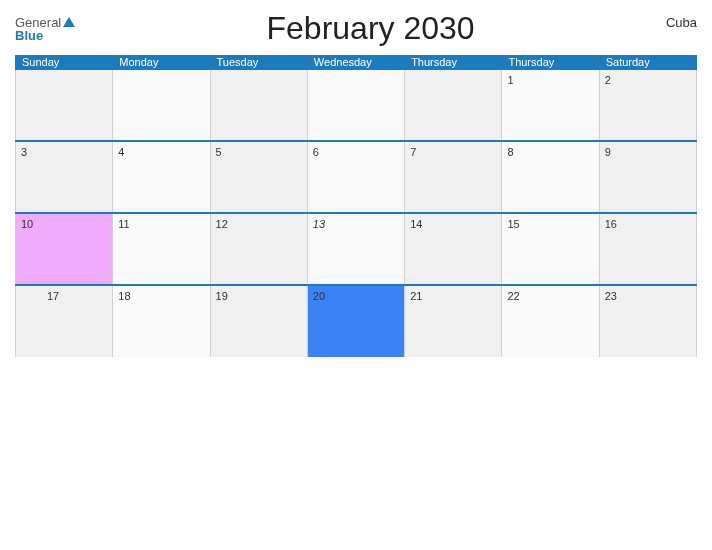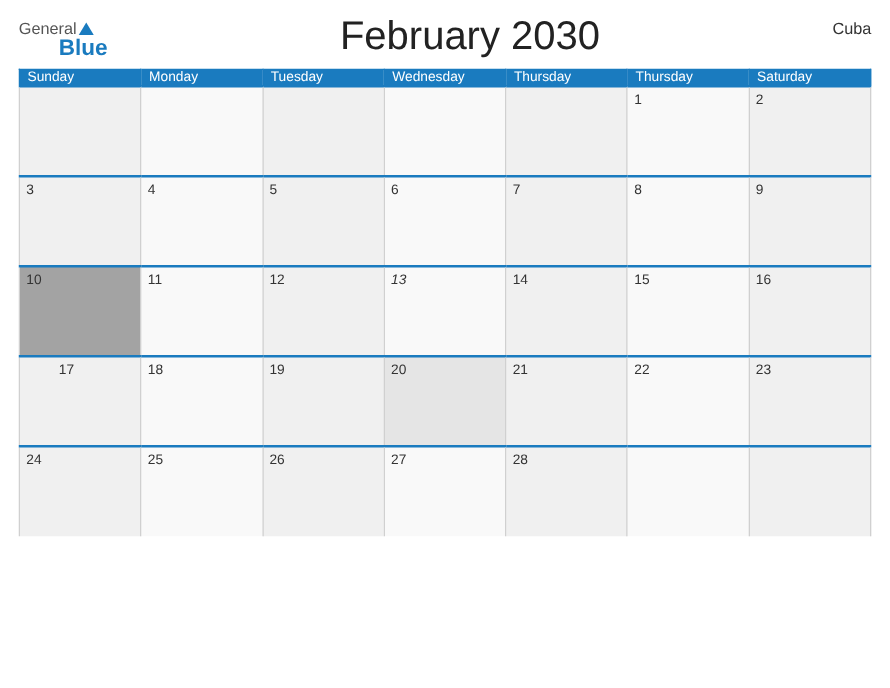--- a/index.html
+++ b/index.html
@@ -11,21 +11,21 @@
       overflow: hidden;
     }
     .calendar-container {
       width: 712px;
       height: 550px;
       background: #fff;
       padding: 10px 15px;
     }
     .header {
       display: flex;
-      align-items: flex-end;
+      align-items: center;
       justify-content: space-between;
       margin-bottom: 8px;
       position: relative;
     }
     .logo {
       display: flex;
       flex-direction: column;
       align-items: flex-start;
       line-height: 1;
     }
@@ -95,24 +95,23 @@
     }
     .logo-row {
       display: flex;
       align-items: center;
     }
     .logo-text-general {
       font-size: 13px;
       color: #555;
     }
     .logo-text-blue {
-      font-size: 18px;
+      font-size: 13px;
       color: #1a7bbf;
       font-weight: bold;
-      margin-left: 32px;
     }
   </style>
 </head>
 <body>
 
 <div class="calendar-container">
   <div class="header">
     <div class="logo">
       <div class="logo-row">
         <span class="logo-text-general">General</span>
@@ -149,41 +148,32 @@
         <tr>
           <td style="background: rgb(240, 240, 240);"><span class="day-number">3</span></td>
           <td style="background: rgb(249, 249, 249);"><span class="day-number">4</span></td>
           <td style="background: rgb(240, 240, 240);"><span class="day-number">5</span></td>
           <td style="background: rgb(249, 249, 249);"><span class="day-number">6</span></td>
           <td style="background: rgb(240, 240, 240);"><span class="day-number">7</span></td>
           <td style="background: rgb(249, 249, 249);"><span class="day-number">8</span></td>
           <td style="background: rgb(240, 240, 240);"><span class="day-number">9</span></td>
         </tr>
         <tr>
-          <td style="background: #a3a3a3;"><span class="day-number">10</span></td>
+          <td style="background: #f0abfc;"><span class="day-number">10</span></td>
           <td style="background: rgb(249, 249, 249);"><span class="day-number">11</span></td>
           <td style="background: rgb(240, 240, 240);"><span class="day-number">12</span></td>
           <td style="background: rgb(249, 249, 249); font-style: italic;"><span class="day-number">13</span></td>
           <td style="background: rgb(240, 240, 240);"><span class="day-number">14</span></td>
           <td style="background: rgb(249, 249, 249);"><span class="day-number">15</span></td>
           <td style="background: rgb(240, 240, 240);"><span class="day-number">16</span></td>
         </tr>
         <tr>
           <td style="background: rgb(240, 240, 240); padding-left: 31px;"><span class="day-number">17</span></td>
           <td style="background: rgb(249, 249, 249);"><span class="day-number">18</span></td>
           <td style="background: rgb(240, 240, 240);"><span class="day-number">19</span></td>
-          <td style="background: #e5e5e5;"><span class="day-number">20</span></td>
+          <td style="background: #3b82f6;"><span class="day-number">20</span></td>
           <td style="background: rgb(240, 240, 240);"><span class="day-number">21</span></td>
           <td style="background: rgb(249, 249, 249);"><span class="day-number">22</span></td>
           <td style="background: rgb(240, 240, 240);"><span class="day-number">23</span></td>
-        </tr>
-        <tr class="last-row">
-          <td style="background: rgb(240, 240, 240);"><span class="day-number">24</span></td>
-          <td style="background: rgb(249, 249, 249);"><span class="day-number">25</span></td>
-          <td style="background: rgb(240, 240, 240);"><span class="day-number">26</span></td>
-          <td style="background: rgb(249, 249, 249);"><span class="day-number">27</span></td>
-          <td style="background: rgb(240, 240, 240);"><span class="day-number">28</span></td>
-          <td class="empty" style="background: rgb(249, 249, 249);"></td>
-          <td class="empty" style="background: rgb(240, 240, 240);"></td>
         </tr>
       </tbody>
   </table>
 </div>
 
 </body></html>

